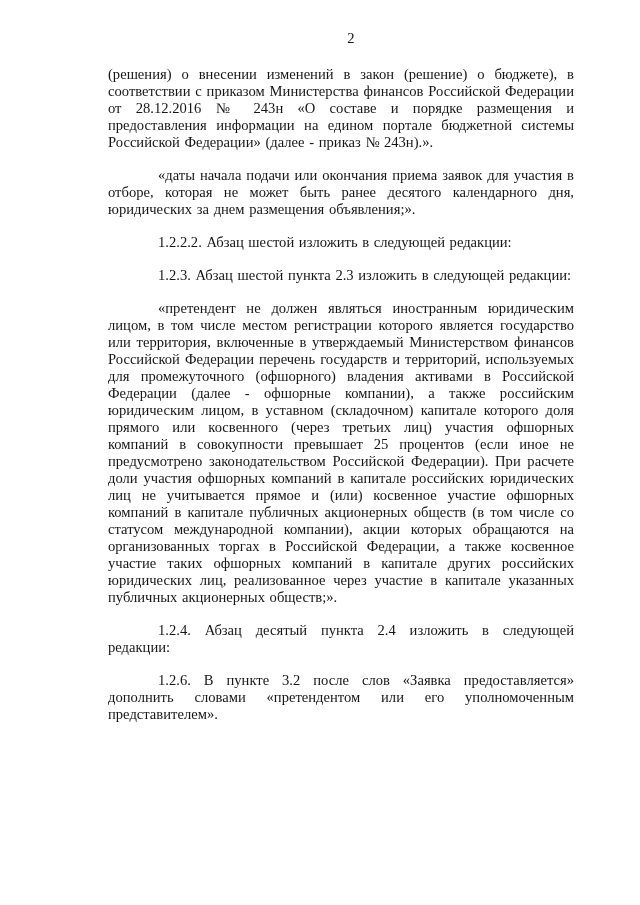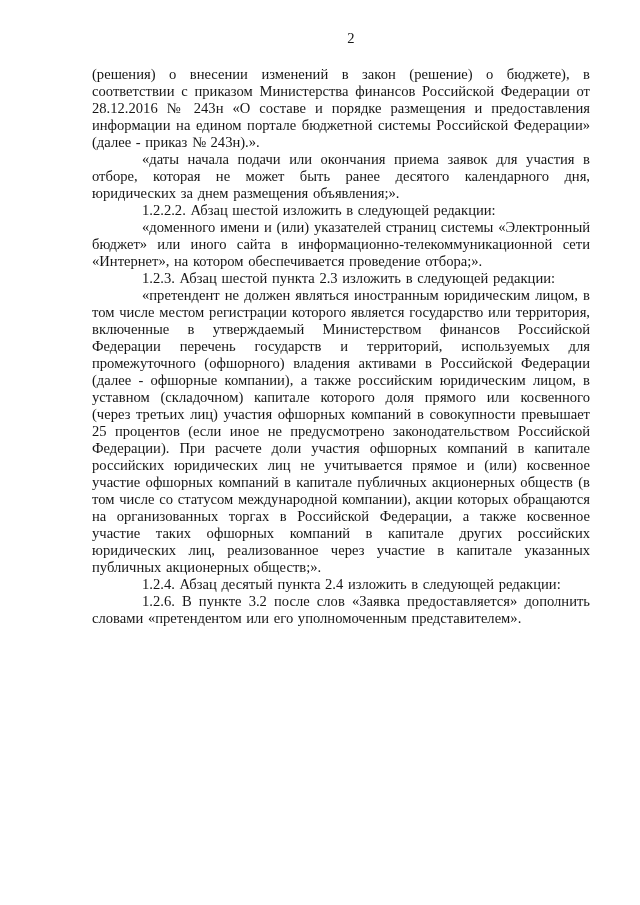--- a/index.html
+++ b/index.html
@@ -19,36 +19,35 @@
     line-height: 17px;
     color: #161616;
     overflow: hidden;
   }
   .page-number {
     text-align: center;
     margin: 0 0 19px 0;
     padding-left: 20px; 
   }
   p.para {
-    margin: 0;
+    margin: 16px;
     text-align: justify;
     text-indent: 50px;
     word-spacing: 1px;
   }
   p.para.no-indent {
     text-indent: 0;
   }
 </style>
 </head>
 <body>
 
 <div class="doc-page">
   <div class="page-number">2</div>
 
   <p class="para no-indent">(решения) о внесении изменений в закон (решение) о бюджете), в соответствии с приказом Министерства финансов Российской Федерации от 28.12.2016 № 243н «О составе и порядке размещения и предоставления информации на едином портале бюджетной системы Российской Федерации» (далее - приказ № 243н).».</p>
   <p class="para">«даты начала подачи или окончания приема заявок для участия в отборе, которая не может быть ранее десятого календарного дня, юридических за днем размещения объявления;».</p>
   <p class="para">1.2.2.2. Абзац шестой изложить в следующей редакции:</p>
-  <p class="para">«доменного имени и (или) указателей страниц системы «Электронный бюджет» или иного сайта в информационно-телекоммуникационной сети «Интернет», на котором обеспечивается проведение отбора;».</p>
   <p class="para">1.2.3. Абзац шестой пункта 2.3 изложить в следующей редакции:</p>
   <p class="para">«претендент не должен являться иностранным юридическим лицом, в том числе местом регистрации которого является государство или территория, включенные в утверждаемый Министерством финансов Российской Федерации перечень государств и территорий, используемых для промежуточного (офшорного) владения активами в Российской Федерации (далее - офшорные компании), а также российским юридическим лицом, в уставном (складочном) капитале которого доля прямого или косвенного (через третьих лиц) участия офшорных компаний в совокупности превышает 25 процентов (если иное не предусмотрено законодательством Российской Федерации). При расчете доли участия офшорных компаний в капитале российских юридических лиц не учитывается прямое и (или) косвенное участие офшорных компаний в капитале публичных акционерных обществ (в том числе со статусом международной компании), акции которых обращаются на организованных торгах в Российской Федерации, а также косвенное участие таких офшорных компаний в капитале других российских юридических лиц, реализованное через участие в капитале указанных публичных акционерных обществ;».</p>
   <p class="para">1.2.4. Абзац десятый пункта 2.4 изложить в следующей редакции:</p>
   <p class="para">1.2.6. В пункте 3.2 после слов «Заявка предоставляется» дополнить словами «претендентом или его уполномоченным представителем».</p>
 </div>
 
 </body></html>

